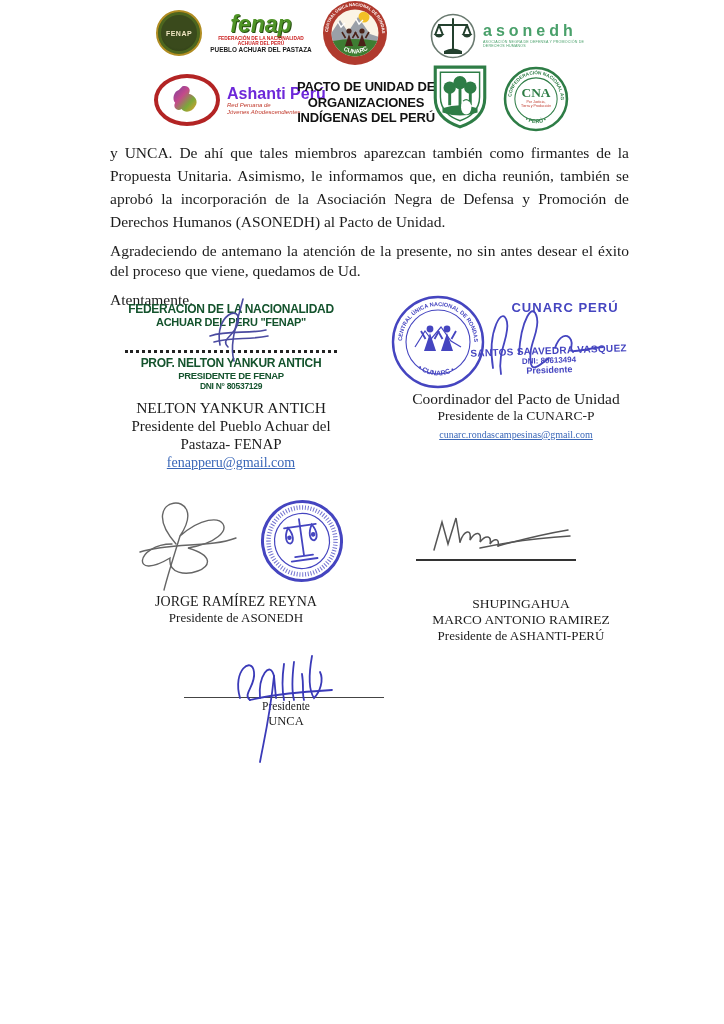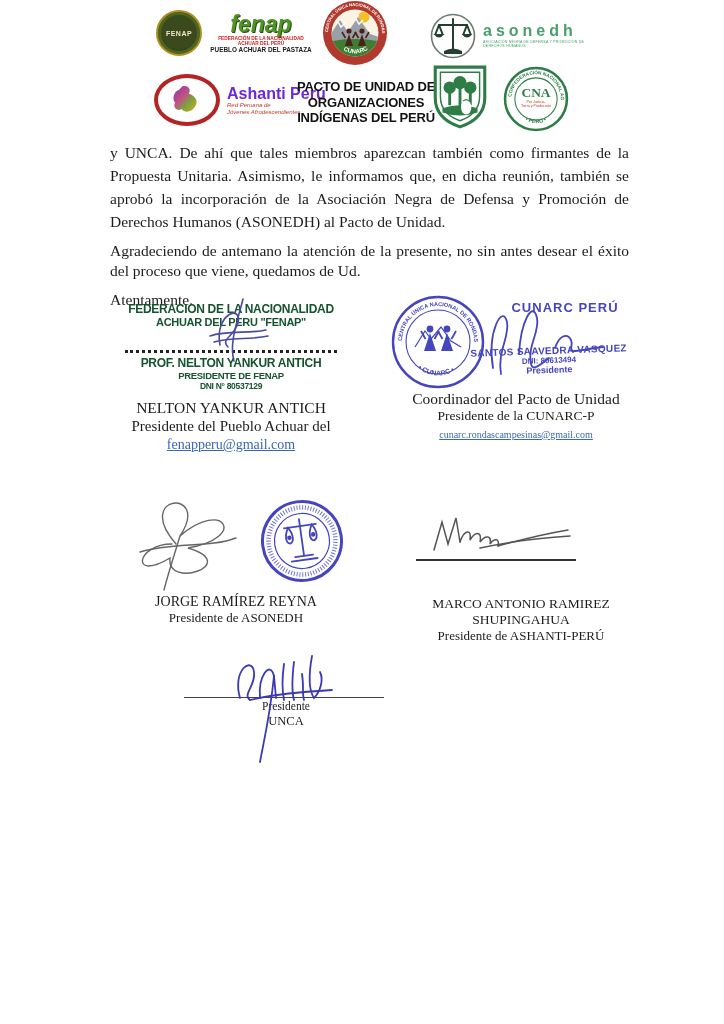--- a/index.html
+++ b/index.html
@@ -246,20 +246,21 @@
         <path d="M14,47 C32,41 52,45 70,41"></path>
         <path d="M18,53 C36,48 54,51 72,47"></path>
       </g>
     </svg>
     <div class="sf-dots"></div>
     <div class="stamp-black sf-prof">PROF. NELTON YANKUR ANTICH</div>
     <div class="stamp-black sf-pres">PRESIDENTE DE FENAP</div>
     <div class="stamp-black sf-dni">DNI N° 80537129</div>
     <div class="typed-name">NELTON YANKUR ANTICH</div>
     <div class="typed-line">Presidente del Pueblo Achuar del</div>
+    <div class="typed-line">Pastaza- FENAP</div>
     <a href="#" class="email-link">fenapperu@gmail.com</a>
   </section>
 
   <section class="abs sigblock sig-cunarc">
     <div class="sc-stampzone">
       <svg class="sc-seal" width="95" height="95" viewBox="0 0 95 95">
         <circle cx="47" cy="47" r="45" fill="none" stroke="#4545c0" stroke-width="2.4"></circle>
         <circle cx="47" cy="47" r="32" fill="none" stroke="#4545c0" stroke-width="1.1"></circle>
         <path id="cstampTop" d="M 11,47 A 36,36 0 1 1 83,47" fill="none"></path>
         <text font-size="5.6" fill="#4545c0" font-weight="bold" font-family="Liberation Sans, sans-serif">
@@ -331,22 +332,22 @@
     <svg class="sig-marco-svg" width="155" height="60" viewBox="0 0 155 60">
       <g stroke="#555555" stroke-width="1.5" fill="none" stroke-linecap="round">
         <path d="M12,48 L20,20 L26,42 L34,16 L38,40"></path>
         <path d="M38,40 C42,28 50,26 48,38 C54,28 60,30 58,40 C64,32 70,34 68,42 C72,36 78,36 76,44"></path>
         <path d="M76,44 C98,38 122,32 146,28"></path>
         <path d="M58,46 C86,40 116,36 148,34"></path>
       </g>
     </svg>
     <div class="sm-line"></div>
     <div class="sm-typed">
+      <div class="sm-name">SHUPINGAHUA</div>
       <div class="sm-name">MARCO ANTONIO RAMIREZ</div>
-      <div class="sm-name">SHUPINGAHUA</div>
       <div class="sm-title">Presidente de ASHANTI-PERÚ</div>
     </div>
   </section>
 
   <section class="abs sigblock sig-unca">
     <svg class="sig-hugo-svg" width="155" height="128" viewBox="0 0 155 128">
       <g stroke="#3a3ab8" stroke-width="1.8" fill="none" stroke-linecap="round">
         <path d="M34,62 C26,34 46,20 48,36 C50,50 36,58 44,64"></path>
         <path d="M54,62 C52,40 64,24 68,40 L70,62"></path>
         <path d="M78,28 C76,42 76,54 78,64"></path>

